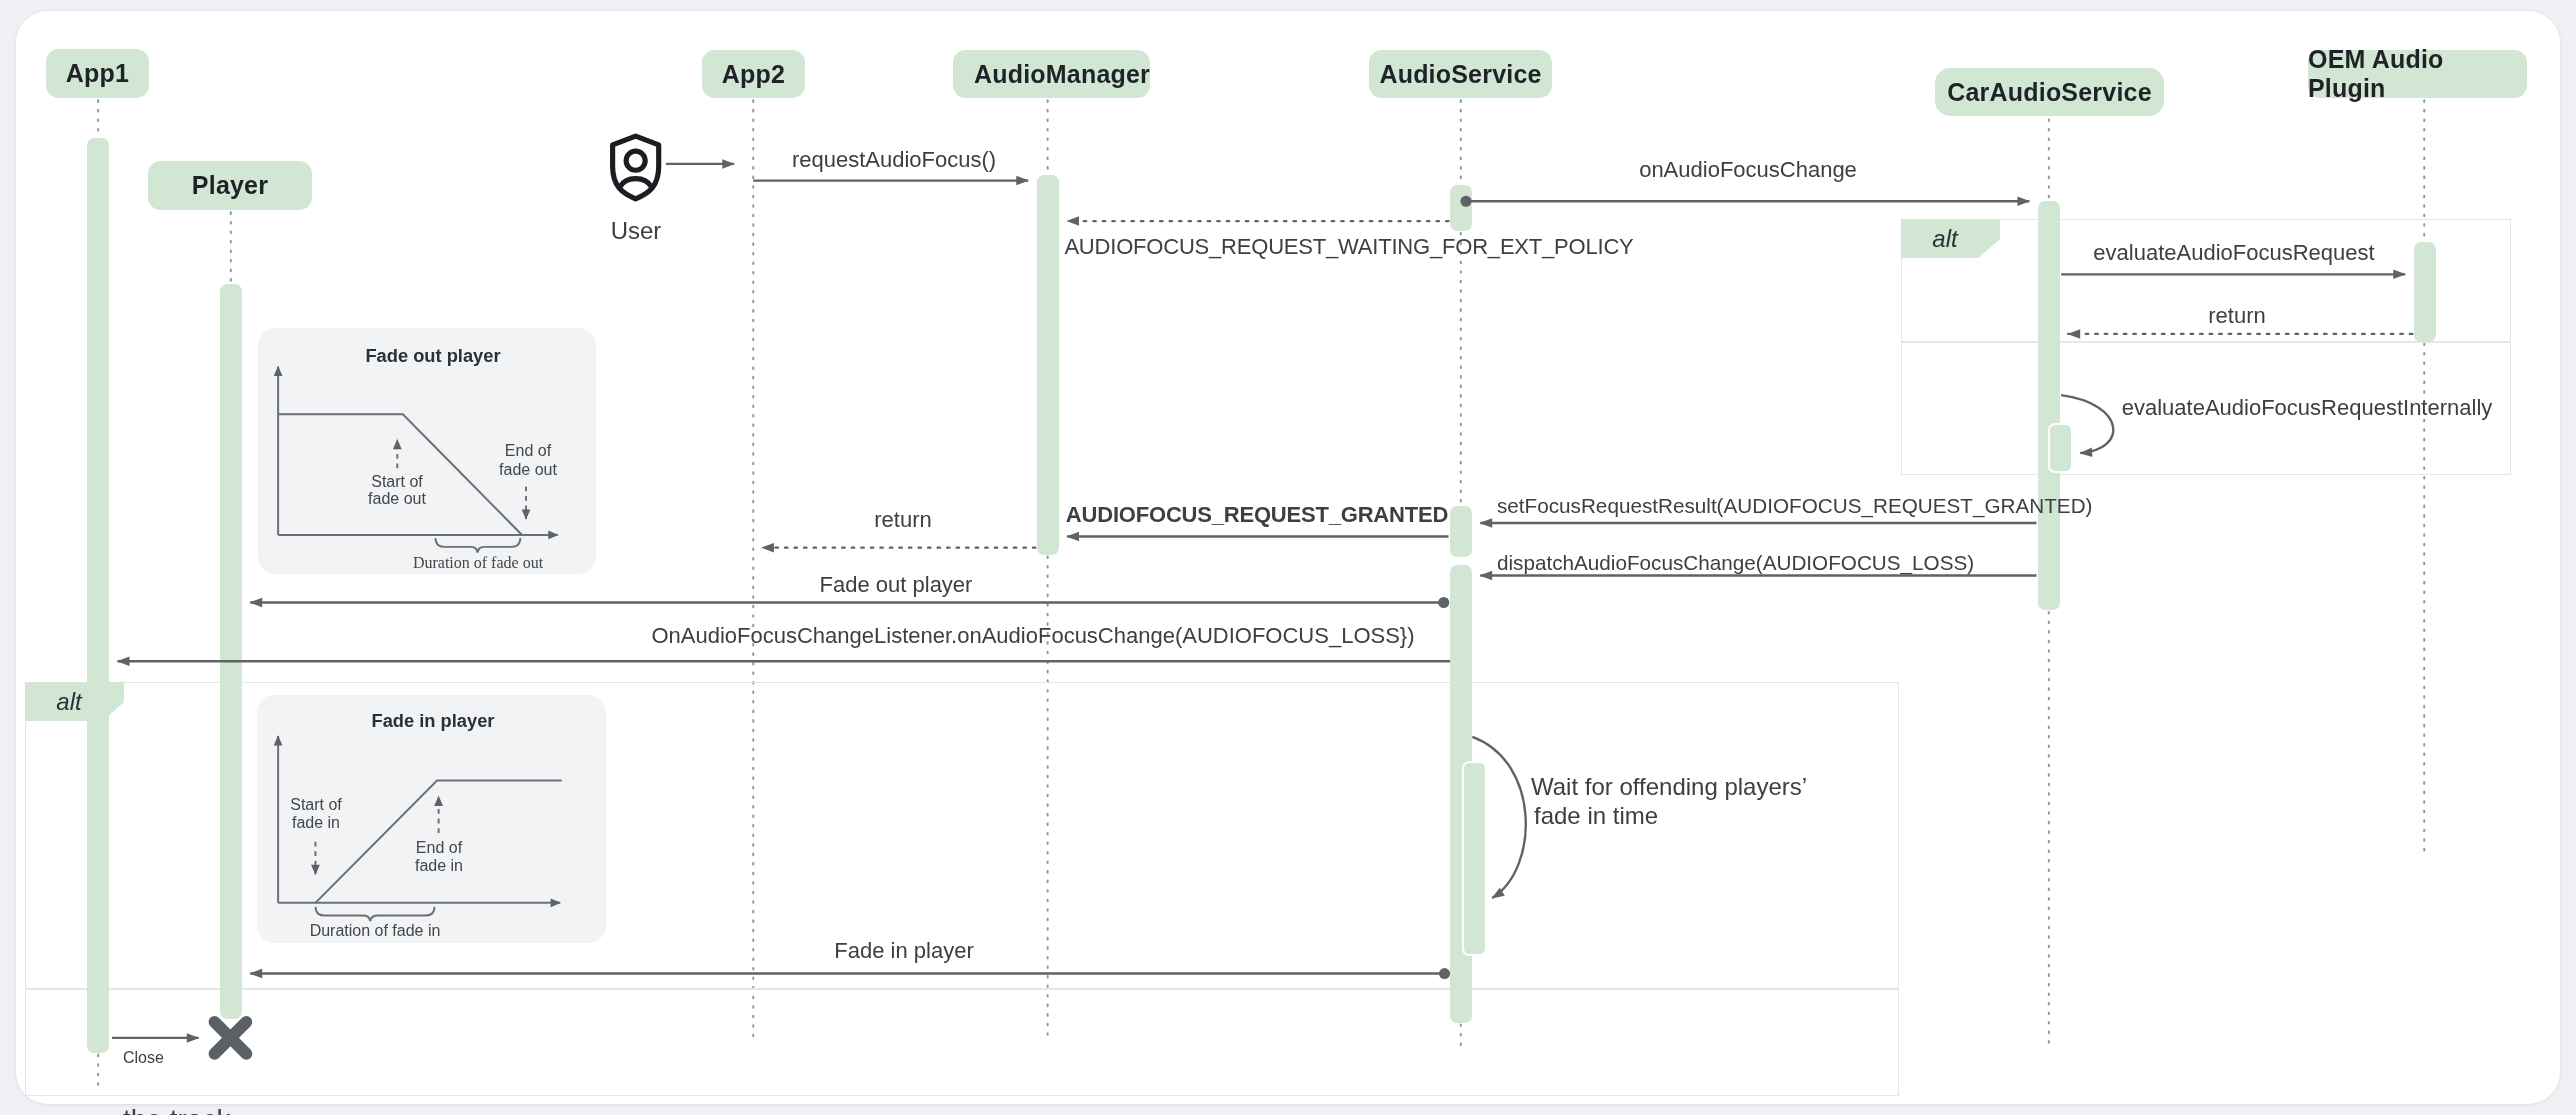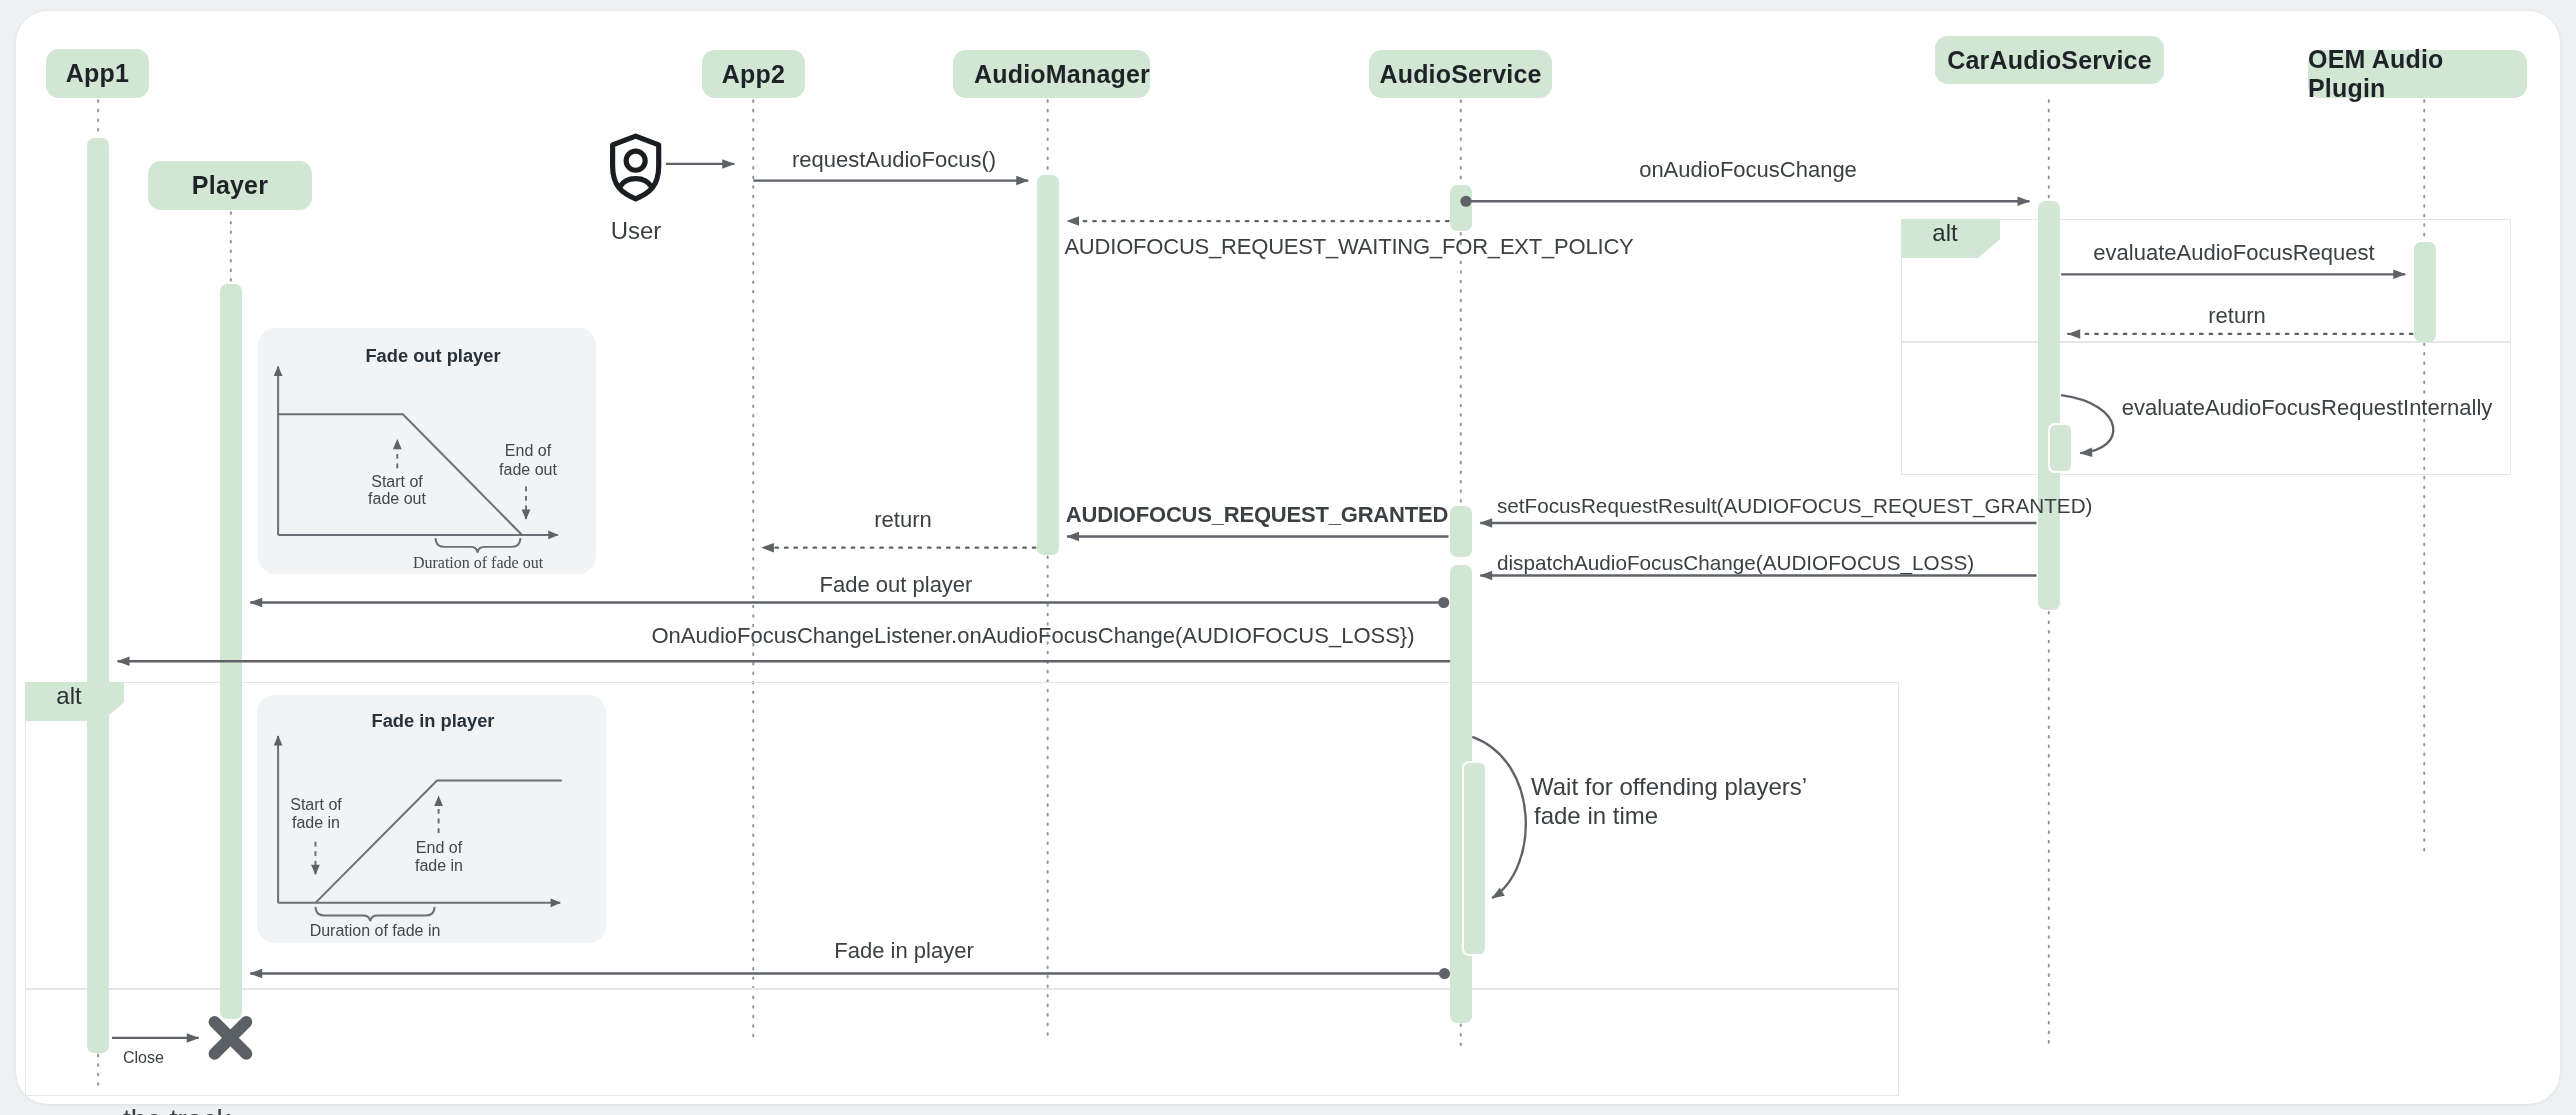--- a/index.html
+++ b/index.html
@@ -6,22 +6,22 @@
   .stage{position:relative;width:2576px;height:1116px;background:#eef0f3;overflow:hidden;
          font-family:"Liberation Sans",sans-serif;}
   .card{position:absolute;left:16px;top:11px;width:2544px;height:1093px;background:#ffffff;
         border-radius:32px;box-shadow:0 0.8px 3.2px rgba(60,64,67,.10);}
   svg.layer{position:absolute;left:0;top:0;width:2576px;height:1116px;pointer-events:none;}
   .bar{position:absolute;background:#d2e6d4;border-radius:7.2px;}
   .bar-nested{position:absolute;background:#d2e6d4;border:2.4px solid #ffffff;border-radius:7.2px;}
   .altbox{position:absolute;border:1.6px solid #e4e7ea;background:transparent;}
   .altdiv{position:absolute;left:0;height:1.6px;background:#e4e7ea;width:100%;}
   .chip{position:absolute;background:#d2e6d4;color:#2a3137;font-size:24px;
-        display:flex;align-items:flex-start;justify-content:center;
-        clip-path:polygon(0 0,100% 0,100% 52%,78% 100%,0 100%);}
+        display:flex;align-items:center;justify-content:center;
+        clip-path:polygon(0 0,100% 0,100% 52%,78% 100%,0 100%);font-style:italic;}
   .hdr{position:absolute;background:#d2e6d4;border-radius:12.7px;color:#1f2328;
        font-weight:bold;font-size:25px;display:flex;align-items:center;justify-content:center;
        letter-spacing:0.2px;}
   .inset{position:absolute;background:#f1f3f4;border-radius:17.5px;}
   .msg{position:absolute;white-space:nowrap;color:#3c4043;font-size:22px;}
   .tc{transform:translate(-50%,-50%);}
   .tl{transform:translate(0,-50%);}
   .caps{letter-spacing:-0.2px;}
   .small{font-size:16px;color:#42474c;}
   .ititle{font-size:18.3px;font-weight:bold;color:#27313a;}
@@ -80,21 +80,21 @@
     </div>
   <div class="hdr" style="left:702px;top:50px;width:103px;height:48px;">
       <span>App2</span>
     </div>
   <div class="hdr" style="left:953px;top:50px;width:197px;height:48px;justify-content:flex-end;">
       <span>AudioManager</span>
     </div>
   <div class="hdr" style="left:1369px;top:50px;width:183px;height:48px;">
       <span>AudioService</span>
     </div>
-  <div class="hdr" style="left:1935px;top:36px;width:229px;height:48px;">
+  <div class="hdr" style="left:1935px;top:68px;width:229px;height:48px;border-radius:15px;">
       <span>CarAudioService</span>
     </div>
   <div class="hdr" style="left:2308px;top:50px;width:219px;height:48px;">
       <span>OEM Audio Plugin</span>
     </div>
 
   <svg class="layer" viewBox="0 0 3242 1404" width="2576" height="1116">
     <defs>
       <marker id="arr" markerUnits="userSpaceOnUse" markerWidth="18" markerHeight="14" refX="16" refY="7" orient="auto">
         <path d="M1,1 L17,7 L1,13 Z" fill="#5f6368"></path>

